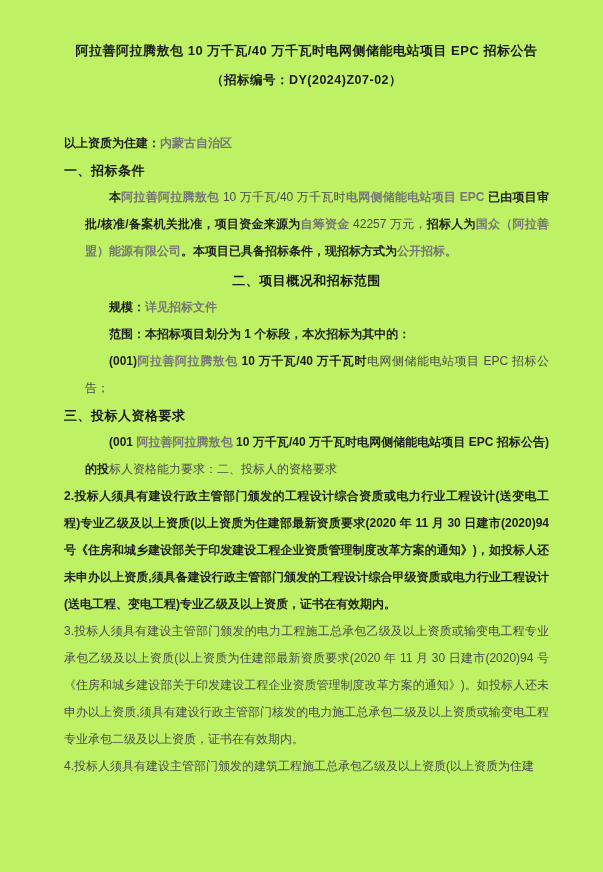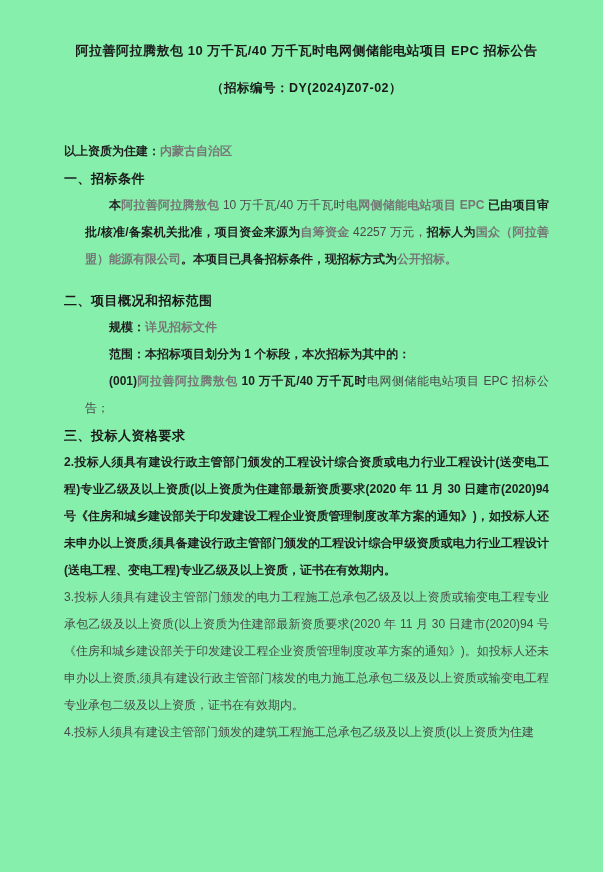--- a/index.html
+++ b/index.html
@@ -4,57 +4,57 @@
 <style>
   html, body {
     margin: 0;
     padding: 0;
     background: #ffffff;
   }
   .page {
     position: relative;
     width: 603px;
     height: 872px;
-    background: #86efac;
+    background: #bef264;
     overflow: hidden;
     font-family: "Liberation Sans", "DejaVu Sans", sans-serif;
     box-sizing: border-box;
     padding: 38px 54px 0 64px;
     color: #2b2b2b;
   }
   .doc-title {
     text-align: center;
     font-size: 13px;
     font-weight: 700;
     color: #1b1b1b;
     line-height: 26px;
     letter-spacing: 0.5px;
   }
   .doc-subtitle {
     text-align: center;
     font-size: 12.5px;
     font-weight: 700;
     color: #1b1b1b;
     line-height: 26px;
-    margin-top: 11px;
+    margin-top: 3px;
     letter-spacing: 0.5px;
   }
   .meta-line {
     margin-top: 37px;
     font-size: 12px;
     line-height: 27px;
   }
   .section-heading {
     font-size: 13px;
     font-weight: 700;
     color: #1a1a1a;
     line-height: 27px;
     letter-spacing: 0.5px;
   }
-  .section-heading.gap-before { margin-top: 14px; }
+  .section-heading.gap-before { margin-top: 2px; text-align: center; }
   .para {
     font-size: 12px;
     line-height: 27px;
     text-align: justify;
     text-justify: inter-ideograph;
   }
   .indent { text-indent: 2em; margin-left: 21px; }
   .label-b {
     font-weight: 700;
     color: #1e1e1e;
@@ -88,20 +88,21 @@
   </div>
 
   <div class="para indent">
     <span class="label-b">范围：</span><span class="r-b">本招标项目划分为 1 个标段，本次招标为其中的：</span>
   </div>
 
   <div class="para indent"><span class="r-b">(001)</span><span class="r-f">阿拉善阿拉腾敖包 </span><span class="r-b">10 万千瓦/40 万千瓦时</span><span class="r-m">电网侧储能电站项目 EPC 招标公告；</span></div>
 
   <div class="section-heading">三、投标人资格要求</div>
 
+  <div class="para indent"><span class="r-b">(001 </span><span class="r-f">阿拉善阿拉腾敖包 </span><span class="r-b">10 万千瓦/40 万千瓦时电网侧储能电站项目 EPC 招标公告)的投</span><span class="r-m">标人资格能力要求：二、投标人的资格要求</span></div>
 
 
   <div class="para r-b">2.投标人须具有建设行政主管部门颁发的工程设计综合资质或电力行业工程设计(送变电工程)专业乙级及以上资质(以上资质为住建部最新资质要求(2020 年 11 月 30 日建市(2020)94 号《住房和城乡建设部关于印发建设工程企业资质管理制度改革方案的通知》)，如投标人还未申办以上资质,须具备建设行政主管部门颁发的工程设计综合甲级资质或电力行业工程设计(送电工程、变电工程)专业乙级及以上资质，证书在有效期内。</div>
 
   <div class="para r-m">3.投标人须具有建设主管部门颁发的电力工程施工总承包乙级及以上资质或输变电工程专业承包乙级及以上资质(以上资质为住建部最新资质要求(2020 年 11 月 30 日建市(2020)94 号《住房和城乡建设部关于印发建设工程企业资质管理制度改革方案的通知》)。如投标人还未申办以上资质,须具有建设行政主管部门核发的电力施工总承包二级及以上资质或输变电工程专业承包二级及以上资质，证书在有效期内。</div>
 
   <div class="para r-m">4.投标人须具有建设主管部门颁发的建筑工程施工总承包乙级及以上资质(以上资质为住建</div>
 
 </div>
 

